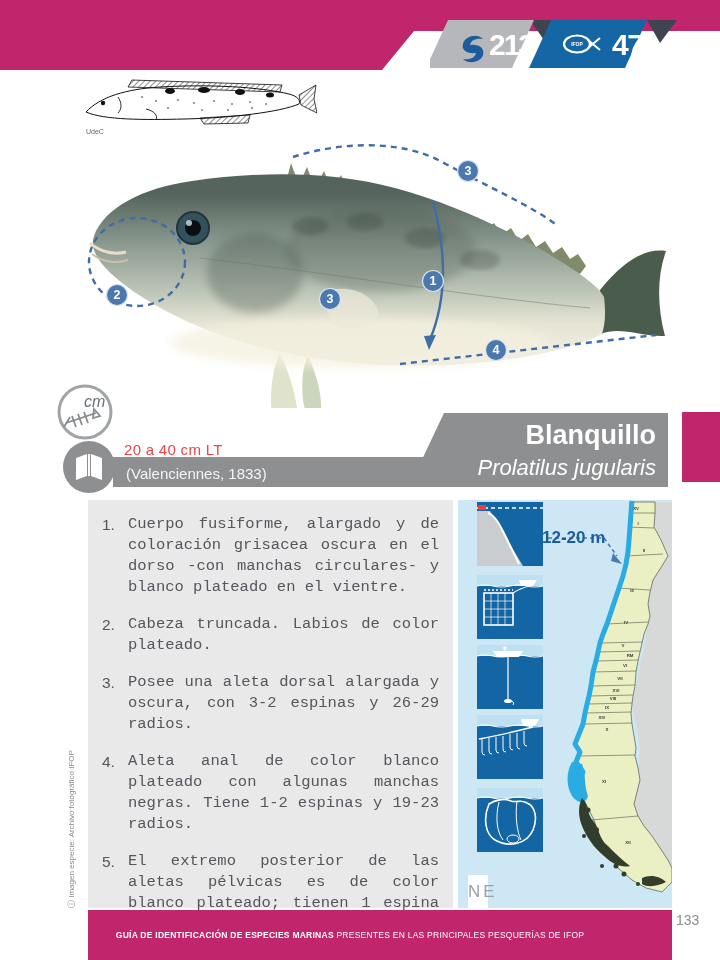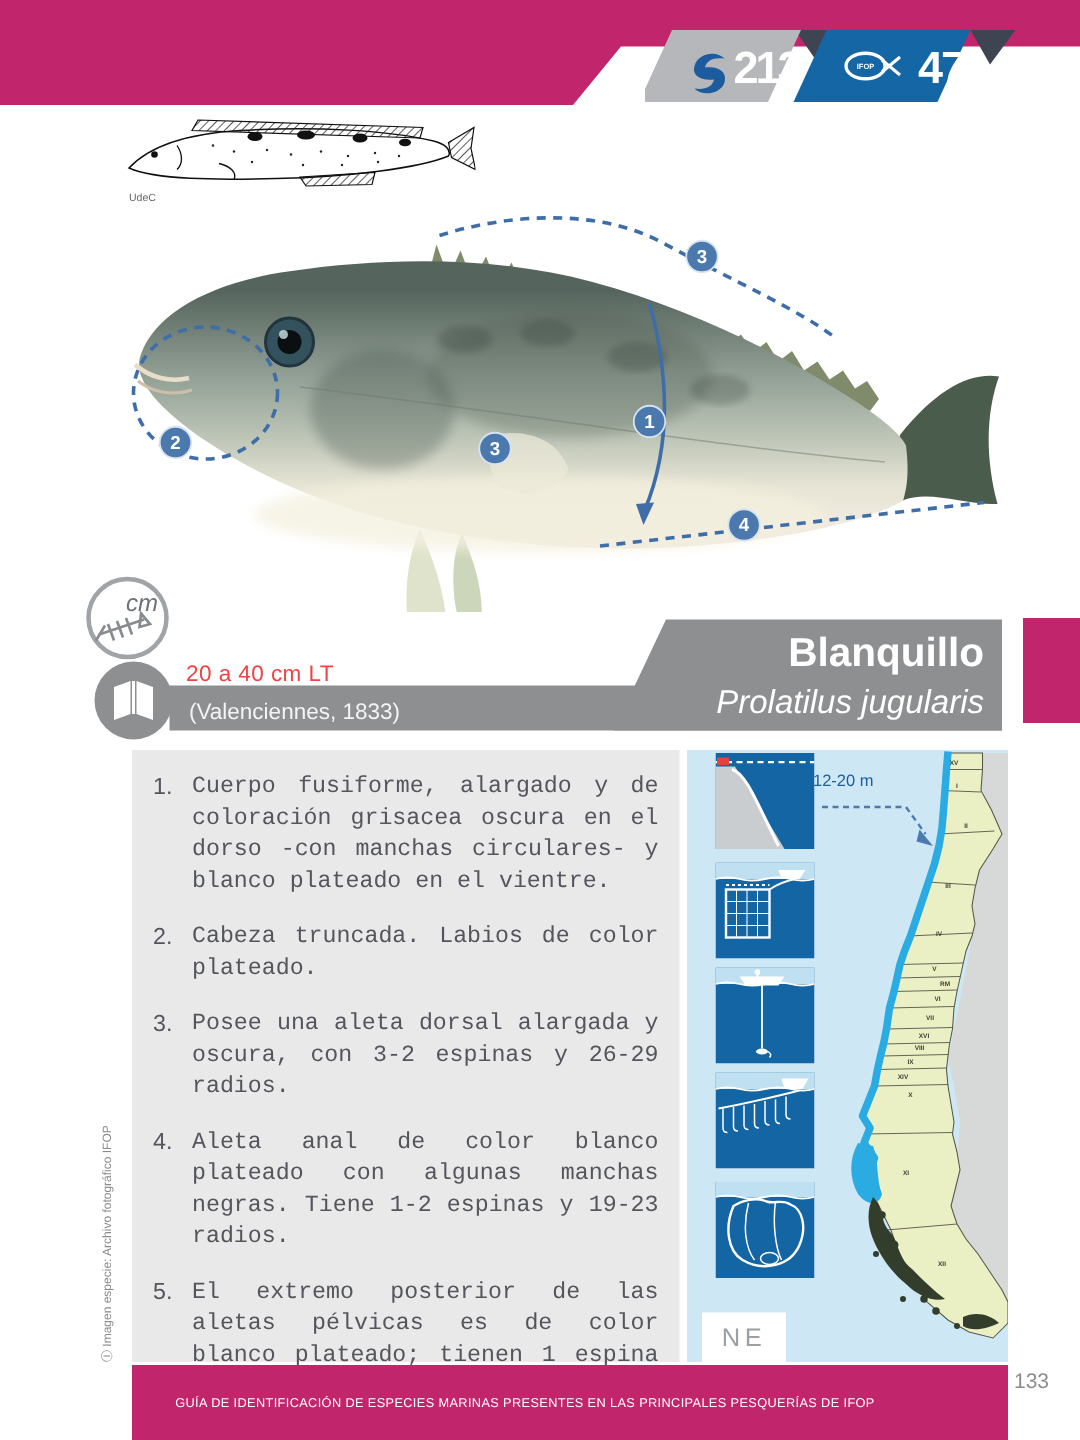--- a/index.html
+++ b/index.html
@@ -17,29 +17,29 @@
   
   .list-panel{left:88px;top:500px;width:365px;height:408px;background:#e9e9ea;}
   .traits{list-style:none;margin:0;padding:14px 14px 0 14px;}
   .trait{display:flex;margin-bottom:16px;color:#54565c;font-size:15.5px;line-height:21px;}
   .trait .num{flex:0 0 26px;}
   .trait .txt{flex:1;text-align:justify;font-family:Liberation Mono, monospace;}
 
   
   .map-panel{left:458px;top:500px;width:214px;height:408px;background:#cde7f5;}
   .tile{position:absolute;left:19px;width:66px;height:64px;}
-  .depth-label{position:absolute;left:84px;top:15px;font-size:11px;font-weight:normal;color:#1c5e9c;}
-  .ne-box{position:absolute;left:10px;top:375px;width:56px;height:33px;background:#fff;
+  .depth-label{position:absolute;left:84px;top:28px;font-size:17px;font-weight:bold;color:#1c5e9c;}
+  .ne-box{position:absolute;left:10px;top:375px;width:20px;height:33px;background:#fff;
           color:#9aa0a4;font-size:17px;letter-spacing:3px;text-align:center;line-height:33px;}
 
   
   .footer-bar{left:88px;top:910px;width:584px;height:50px;background:#c1256b;color:#fff;
     display:flex;align-items:center;justify-content:center;padding-right:60px;box-sizing:border-box;}
   .footer-bar .t{font-size:8.5px;letter-spacing:.25px;white-space:nowrap;}
-  .footer-bar .b{font-weight:normal;}
+  .footer-bar .b{font-weight:bold;}
   .page-num{left:676px;top:912px;font-size:14px;color:#8c8c8c;}
   .credit{left:66px;top:908px;transform:rotate(-90deg);transform-origin:0 0;
           font-size:8px;color:#8a8a8a;white-space:nowrap;width:220px;}
   .pink-block{left:682px;top:412px;width:38px;height:70px;background:#c1256b;}
 
   svg text{font-family:"Liberation Sans", sans-serif;}
   .t-common{font-size:27px;font-weight:bold;fill:#fff;}
   .t-sci{font-size:22px;font-style:italic;fill:#fff;}
   .t-auth{font-size:15px;fill:#f4f4f4;}
   .badge-num{font-size:30px;font-weight:bold;fill:#fff;}

